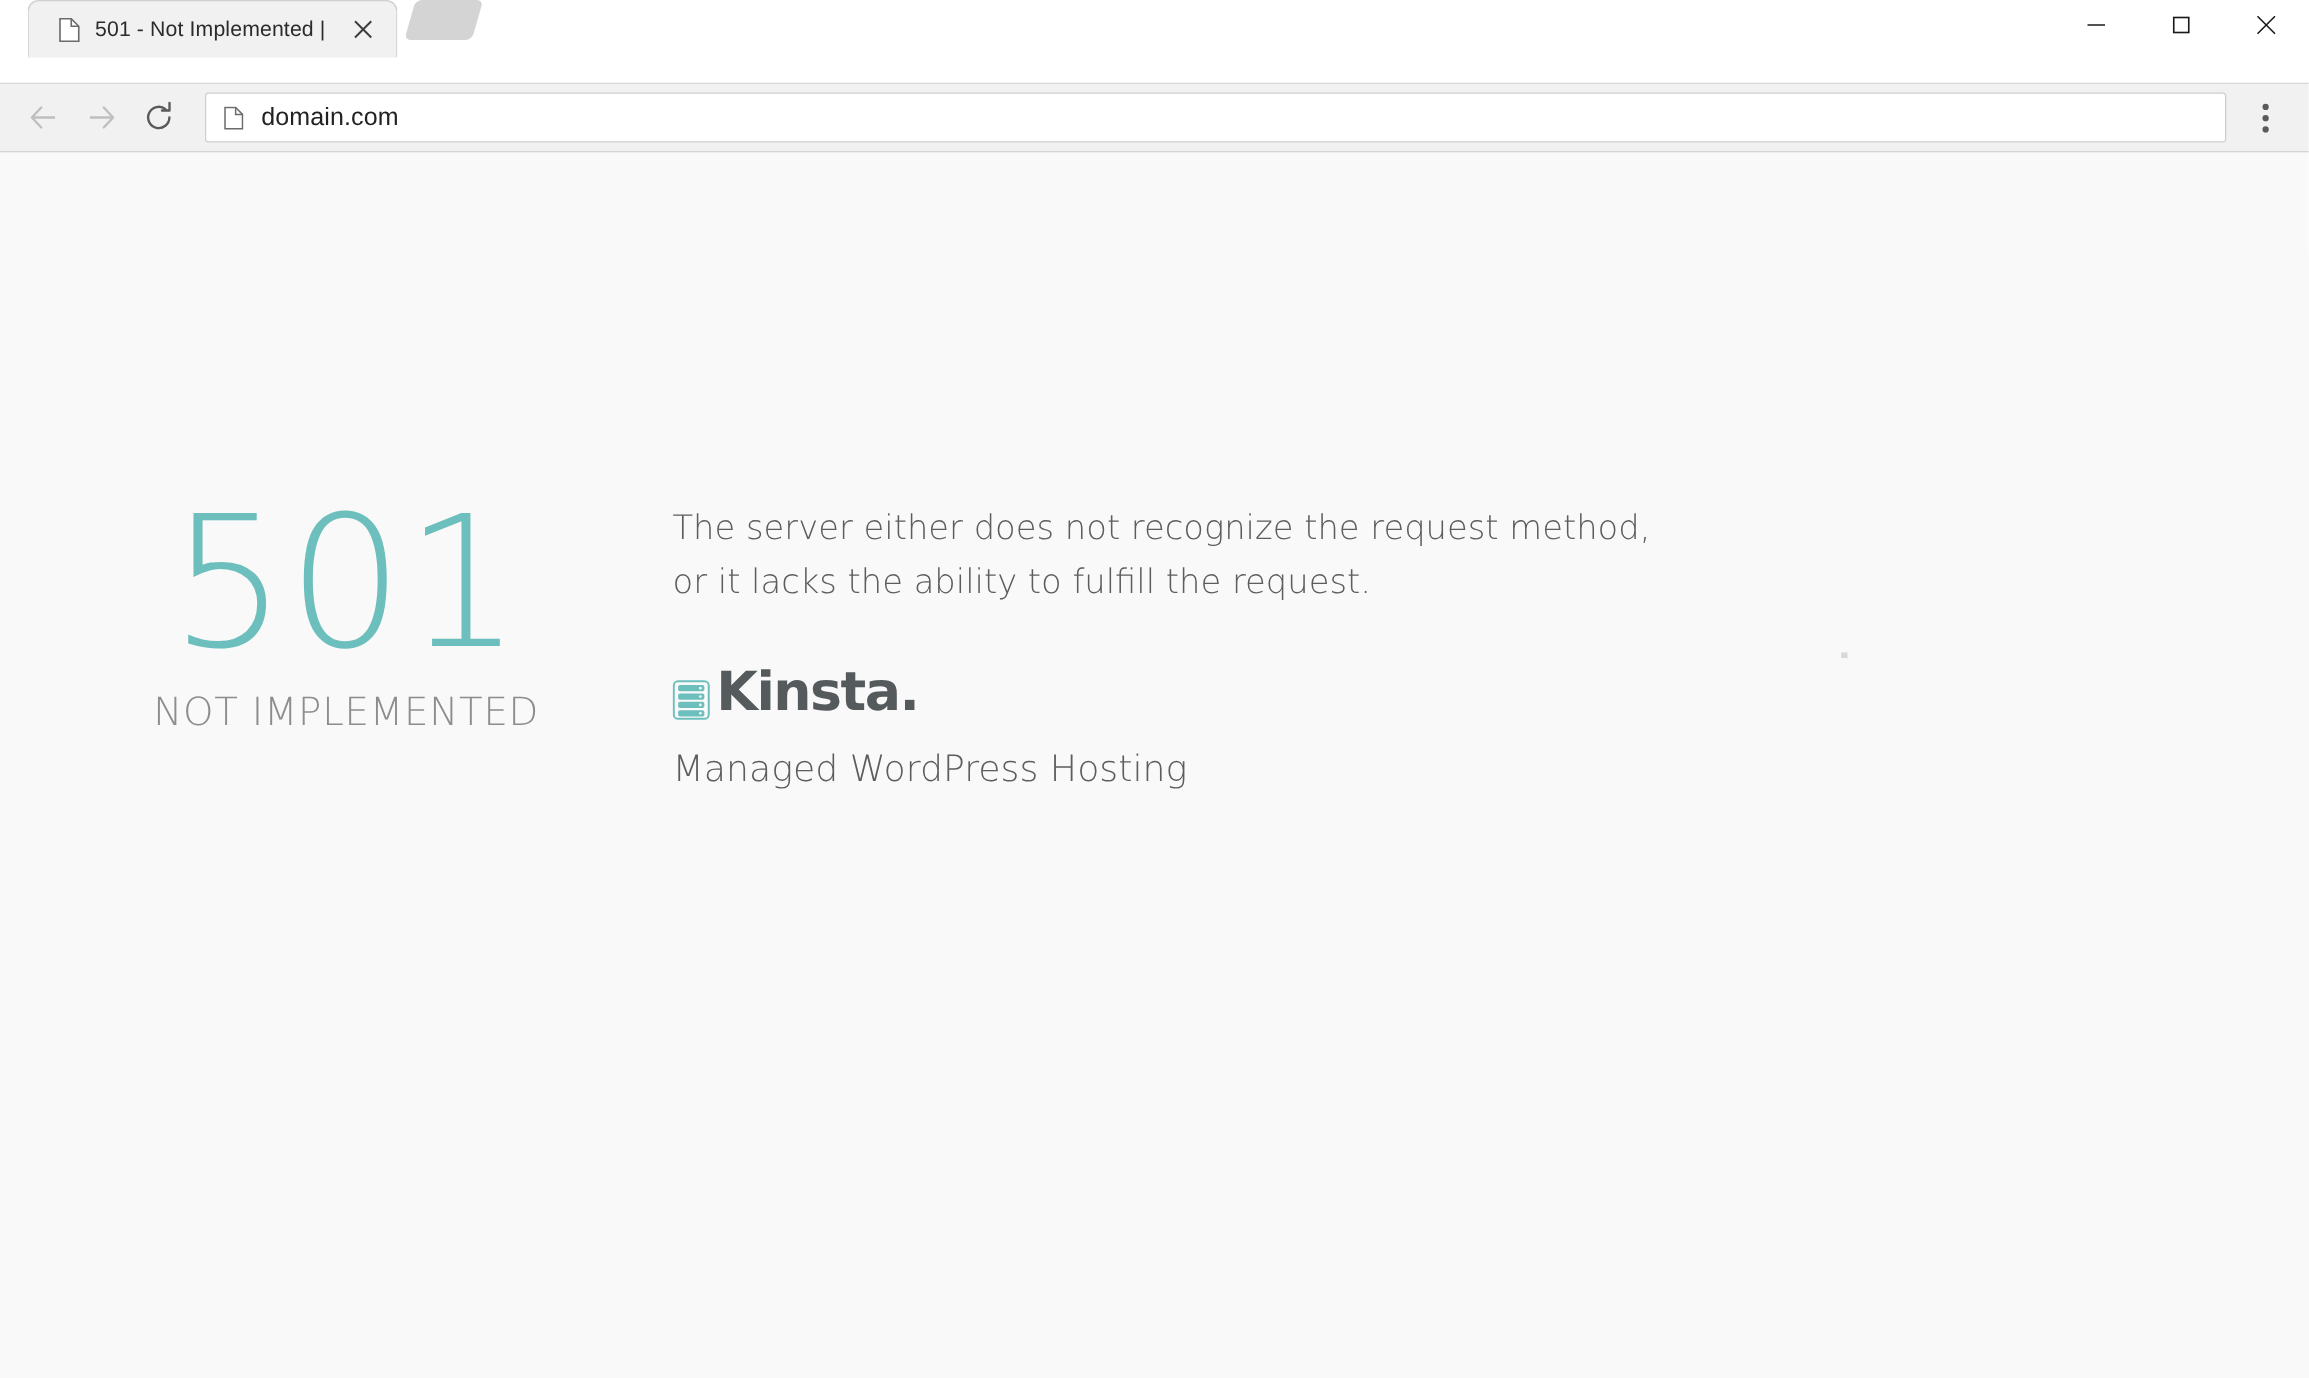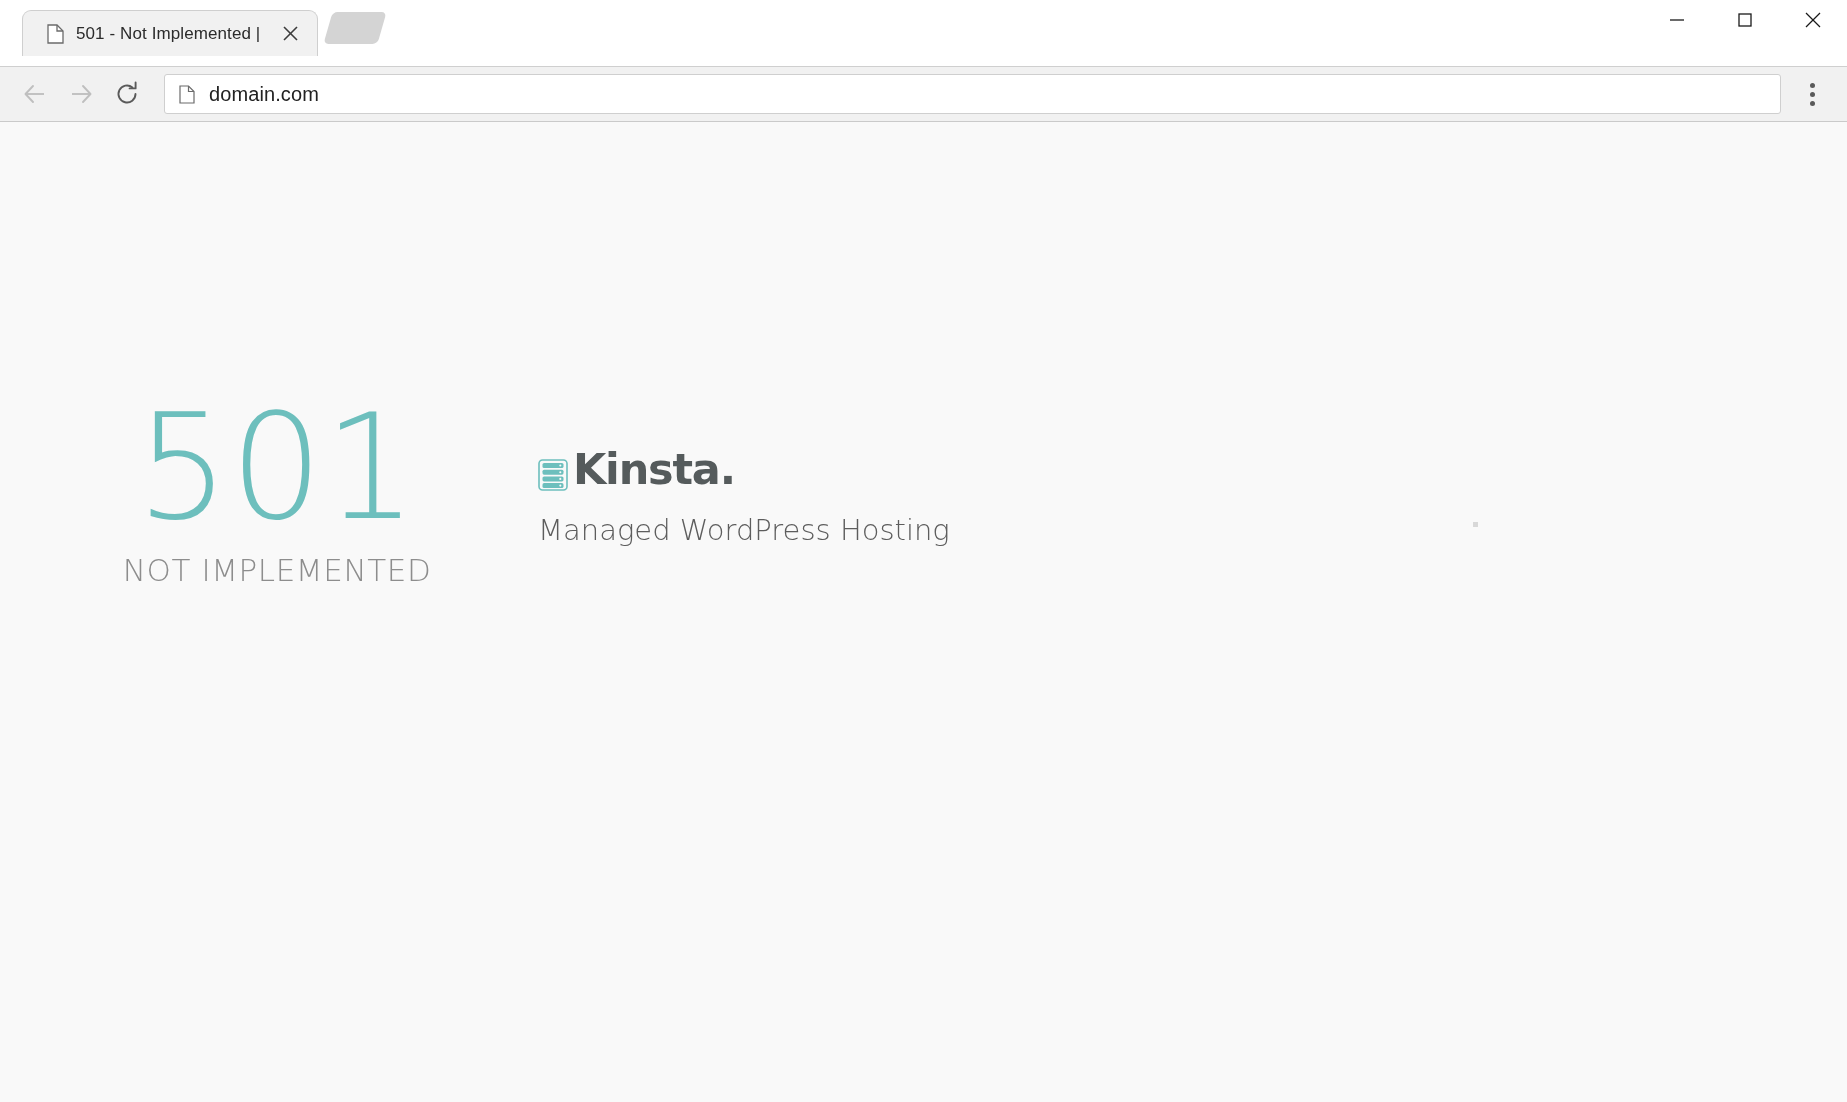--- a/index.html
+++ b/index.html
@@ -25,21 +25,21 @@
     height: 66px;
     background: #ffffff;
     display: flex;
     align-items: flex-end;
     position: relative;
     flex: 0 0 auto;
   }
 
   .tabstrip {
     display: flex;
-    align-items: center;
+    align-items: flex-start;
     height: 66px;
     padding-left: 22px;
   }
 
   .tab {
     position: relative;
     height: 46px;
     display: flex;
     align-items: center;
     padding: 0 14px 0 24px;
@@ -375,20 +375,21 @@
   <div class="viewport">
 
     <div class="error-wrap">
 
       <div class="error-left">
         <div class="error-code">501</div>
         <div class="error-code-label">NOT IMPLEMENTED</div>
       </div>
 
       <div class="error-right">
+        <div class="error-message">The server either does not recognize the request method, or it lacks the ability to fulfill the request.</div>
 
         <div class="brand">
           <span class="brand-mark">
             <svg width="30" height="32" viewBox="0 0 30 32">
               <rect x="1" y="1" width="28" height="30" rx="3.5" ry="3.5" fill="none" stroke="#6dbfbd" stroke-width="1.6"></rect>
               <rect x="4.5" y="4" width="21" height="5" rx="1.6" fill="#6dbfbd"></rect>
               <rect x="4.5" y="10.7" width="21" height="5" rx="1.6" fill="#6dbfbd"></rect>
               <rect x="4.5" y="17.4" width="21" height="5" rx="1.6" fill="#6dbfbd"></rect>
               <rect x="4.5" y="24.1" width="21" height="5" rx="1.6" fill="#6dbfbd"></rect>
               <circle cx="22.3" cy="6.5" r="1.05" fill="#f9f9f9"></circle>

